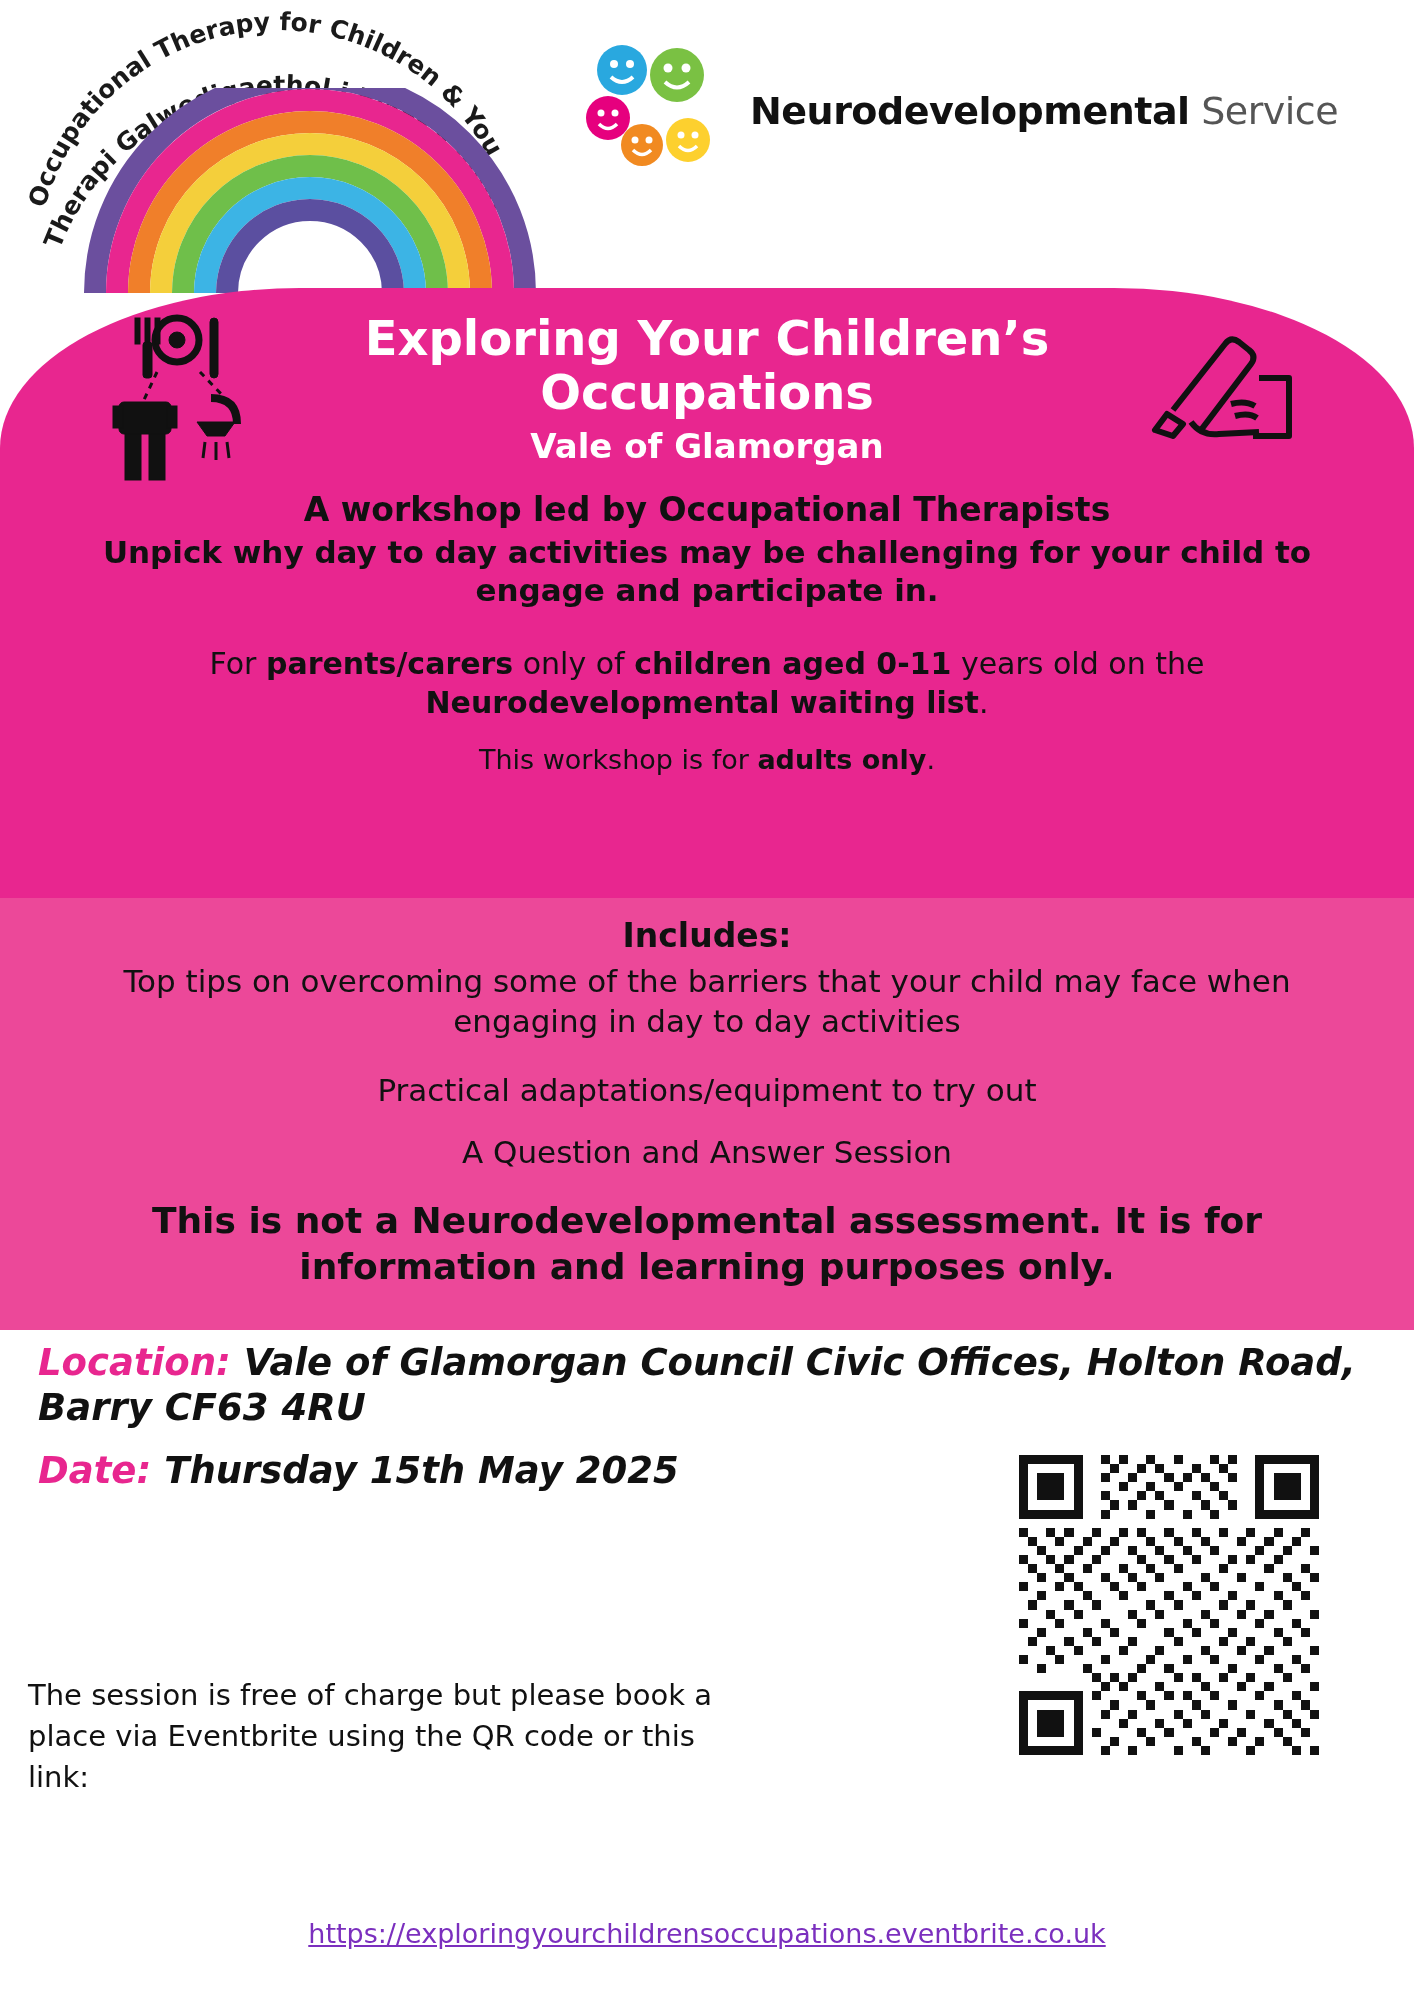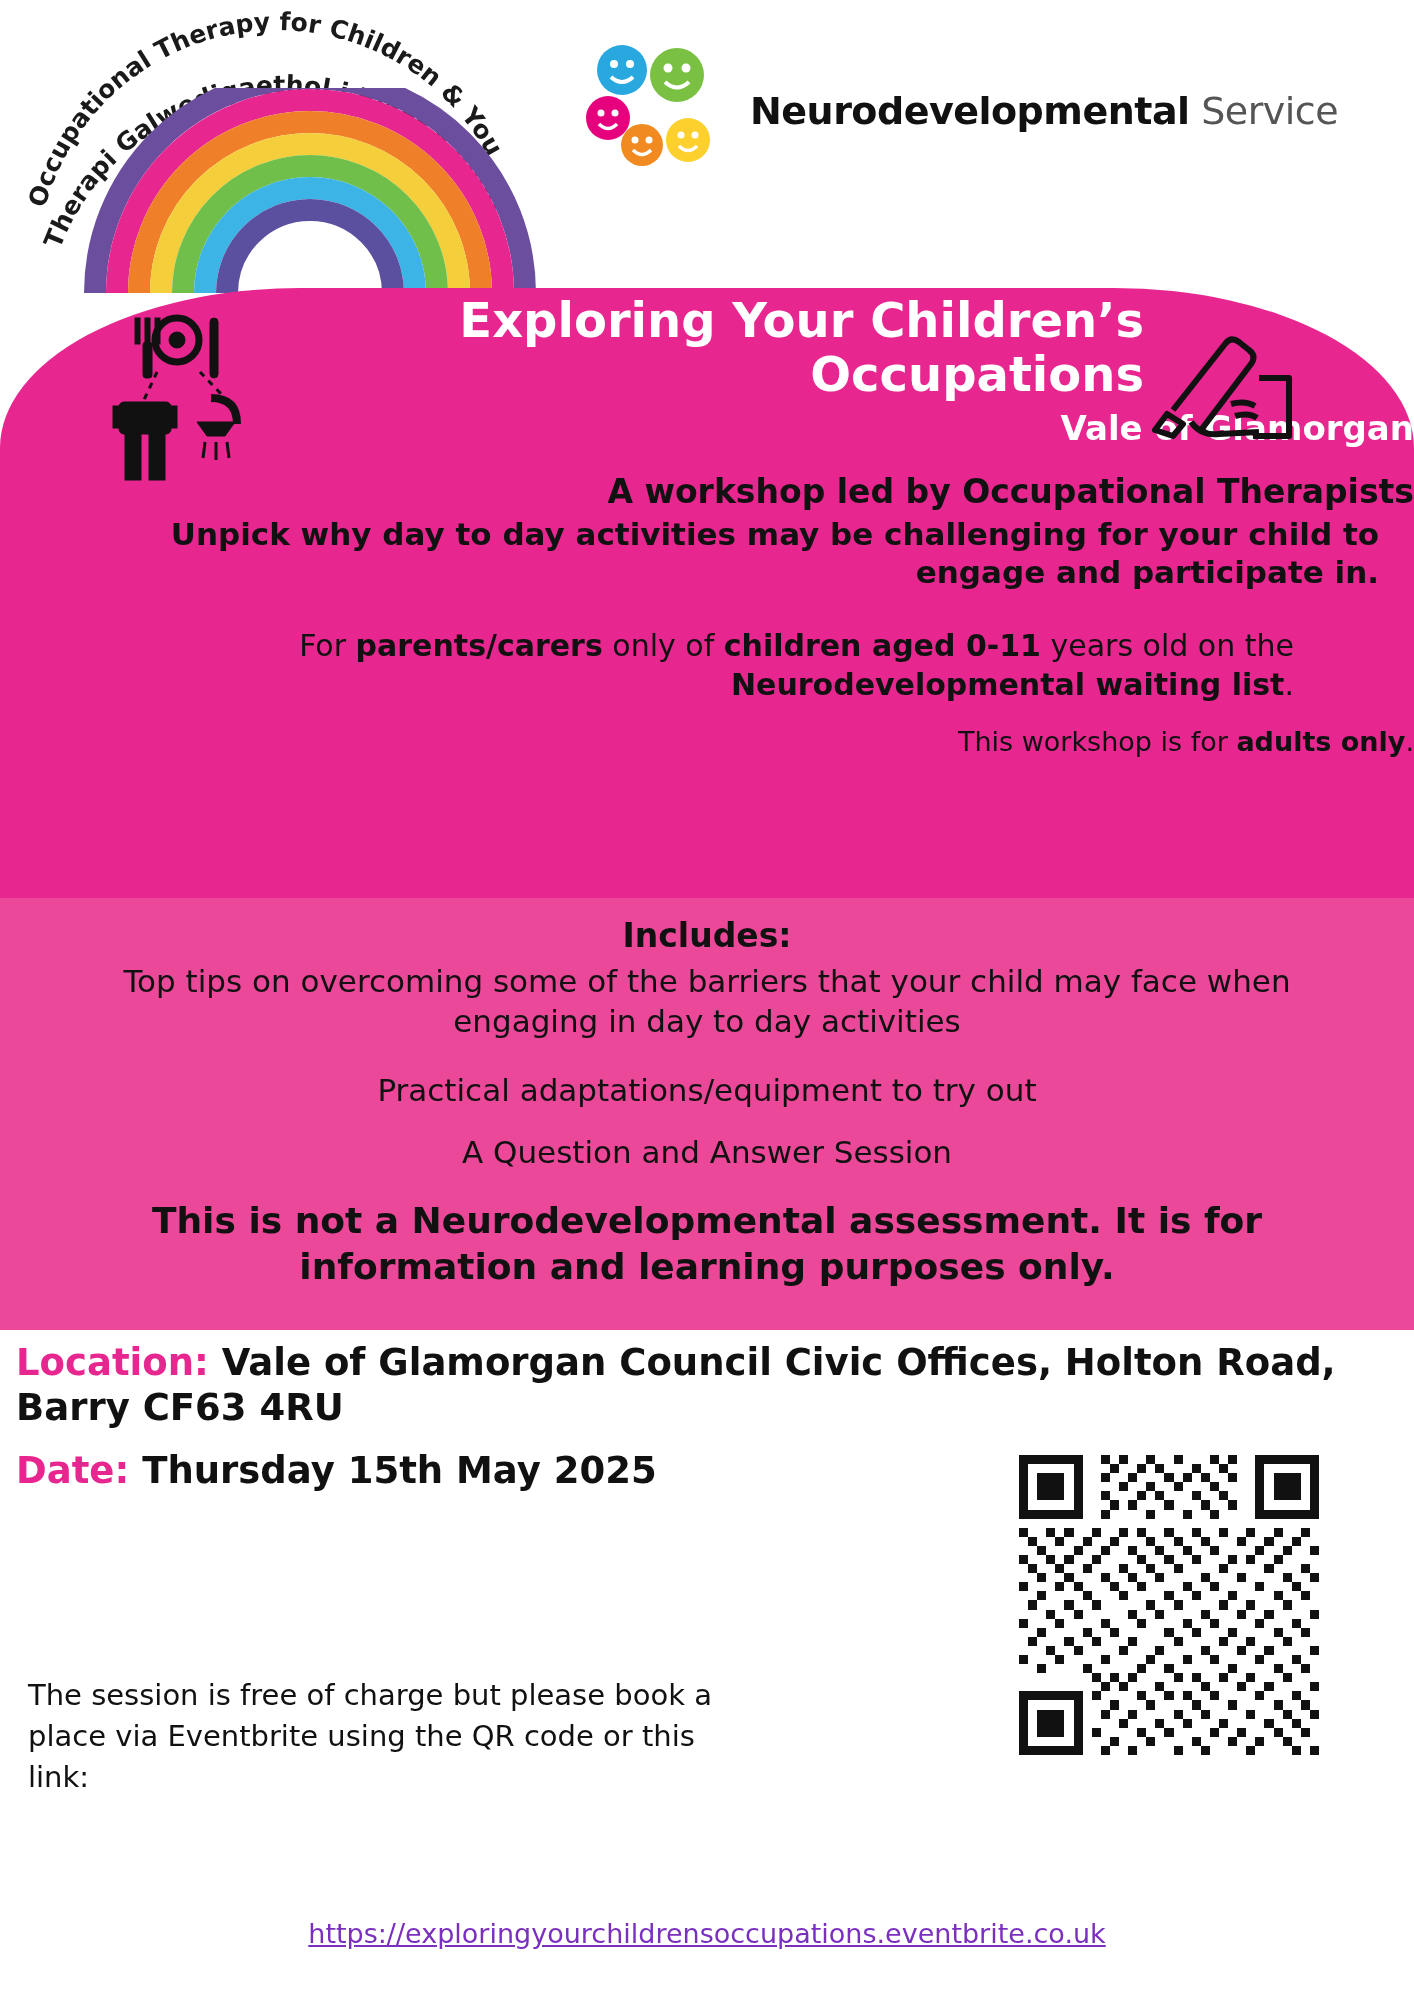--- a/index.html
+++ b/index.html
@@ -63,22 +63,22 @@
   .pink-panel {
     position: absolute;
     top: 288px;
     left: 0;
     width: 1414px;
     height: 610px;
     background: #e8268f;
     border-top-left-radius: 300px 160px;
     border-top-right-radius: 300px 160px;
     color: #ffffff;
-    text-align: right;
-    padding-top: 6px;
+    text-align: center;
+    padding-top: 24px;
   }
   .title {
     font-size: 48px;
     font-weight: bold;
     line-height: 1.12;
     color: #ffffff;
     padding: 0 270px;
   }
   .subtitle {
     font-size: 34px;
@@ -165,22 +165,23 @@
     font-weight: bold;
     line-height: 1.3;
     padding: 0 60px;
     margin-top: 28px;
   }
 
   
   .details {
     position: absolute;
     top: 1340px;
-    left: 16px;
+    left: 38px;
     width: 1340px;
+    font-style: italic;
   }
   .detail-line {
     font-size: 37px;
     font-weight: bold;
     color: #111;
     line-height: 1.22;
     margin-bottom: 18px;
     max-width: 1345px;
   }
   .detail-label {

